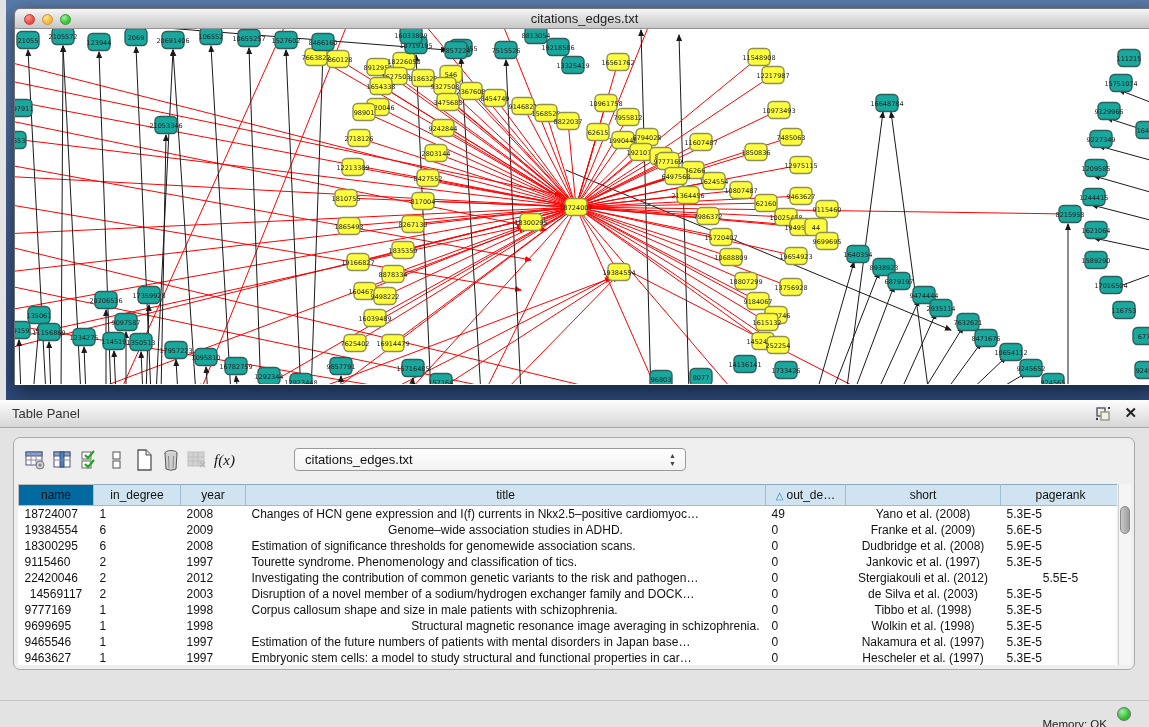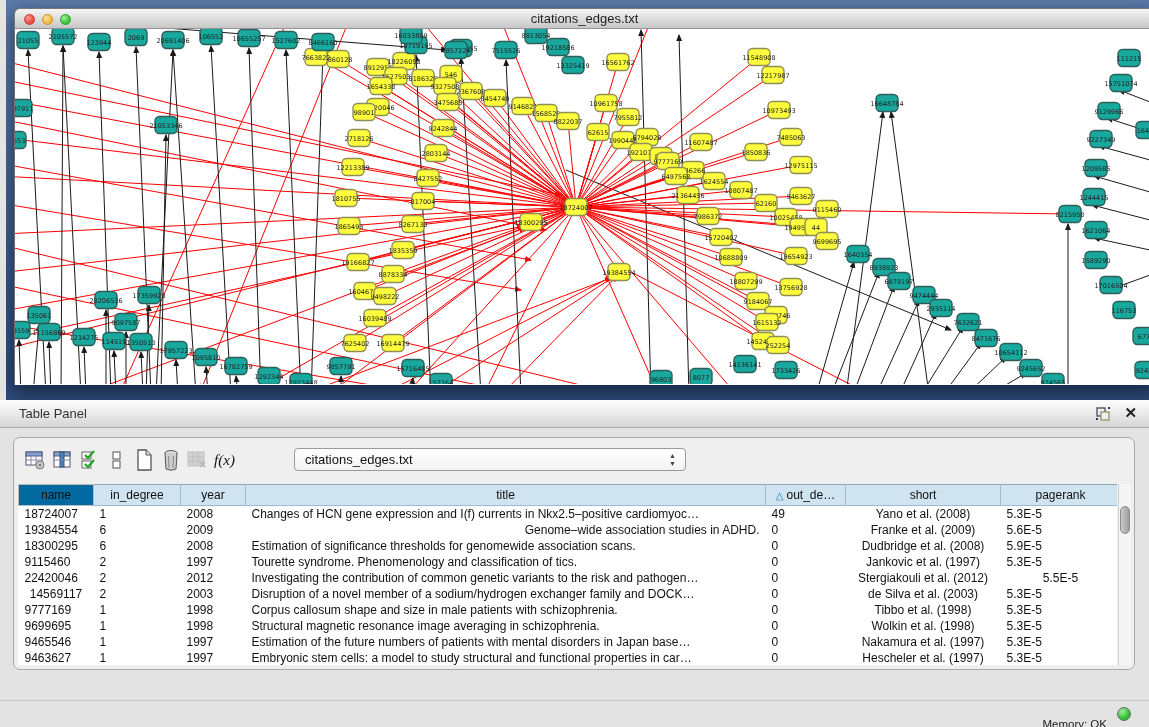--- a/index.html
+++ b/index.html
@@ -19,21 +19,21 @@
   .tl.yellow { left:27px; background:radial-gradient(circle at 35% 30%, #ffe39a, #f5b93c 60%); border:1px solid #cf9427; }
   .tl.green  { left:45px; background:radial-gradient(circle at 35% 30%, #a9f0a2, #3dc43c 60%); border:1px solid #2e9e2d; }
   .win-title { display:block; text-align:center; font-size:13px; color:#1f1f1f; line-height:20px; }
   .canvas { position:absolute; top:21px; left:0; right:0; bottom:0; background:#ffffff;
             border-left:1px solid #6f6f6f; border-right:1px solid #6f6f6f; overflow:hidden; }
   .canvas svg { display:block; }
 
   
   .panel-header { position:absolute; top:400px; left:0; width:1149px; height:28px;
                   background:linear-gradient(#fdfdfd, #d6d6d6); border-bottom:1px solid #aaa; }
-  .panel-header .ph-title { position:absolute; left:19px; top:0; line-height:27px; font-size:13px; color:#333; }
+  .panel-header .ph-title { position:absolute; left:12px; top:0; line-height:27px; font-size:13px; color:#333; }
   .ph-float { position:absolute; right:38px; top:6px; width:16px; height:16px; cursor:pointer; }
   .ph-close { position:absolute; right:12px; top:4px; font-size:15px; font-weight:bold; color:#222; cursor:pointer; }
 
   
   .panel-body { position:absolute; top:428px; left:0; width:1149px; height:272px; background:#e3e3e3; }
   .inner-panel { position:absolute; left:13px; top:9px; width:1122px; height:233px;
                  background:#efefef; border:1px solid #a9a9a9; border-radius:7px; }
 
   .toolbar { position:absolute; left:8px; top:8px; height:28px; display:flex; align-items:center; }
   .tb-btn { width:27px; height:26px; border:none; background:transparent; display:flex;
@@ -944,21 +944,21 @@
                 <td style="text-align: left;">2008</td>
                 <td style="text-align: left;">Changes of HCN gene expression and I(f) currents in Nkx2.5–positive cardiomyoc…</td>
                 <td style="text-align: left;">49</td>
                 <td style="text-align: center;">Yano et al. (2008)</td>
                 <td style="text-align: left;">5.3E-5</td>
               </tr>
               <tr>
                 <td style="text-align: left;">19384554</td>
                 <td style="text-align: left;">6</td>
                 <td style="text-align: left;">2009</td>
-                <td style="text-align: right;">Genome–wide association studies in ADHD.</td>
+                <td style="text-align: center;">Genome–wide association studies in ADHD.</td>
                 <td style="text-align: left;">0</td>
                 <td style="text-align: center;">Franke et al. (2009)</td>
                 <td style="text-align: left;">5.6E-5</td>
               </tr>
               <tr>
                 <td style="text-align: left;">18300295</td>
                 <td style="text-align: left;">6</td>
                 <td style="text-align: left;">2008</td>
                 <td style="text-align: left;">Estimation of significance thresholds for genomewide association scans.</td>
                 <td style="text-align: left;">0</td>
@@ -998,21 +998,21 @@
                 <td style="text-align: left;">1998</td>
                 <td style="text-align: left;">Corpus callosum shape and size in male patients with schizophrenia.</td>
                 <td style="text-align: left;">0</td>
                 <td style="text-align: center;">Tibbo et al. (1998)</td>
                 <td style="text-align: left;">5.3E-5</td>
               </tr>
               <tr>
                 <td style="text-align: left;">9699695</td>
                 <td style="text-align: left;">1</td>
                 <td style="text-align: left;">1998</td>
-                <td style="text-align: left;">Structural magnetic resonance image averaging in schizophrenia.</td>
+                <td style="text-align: right;">Structural magnetic resonance image averaging in schizophrenia.</td>
                 <td style="text-align: left;">0</td>
                 <td style="text-align: center;">Wolkin et al. (1998)</td>
                 <td style="text-align: left;">5.3E-5</td>
               </tr>
               <tr>
                 <td style="text-align: left;">9465546</td>
                 <td style="text-align: left;">1</td>
                 <td style="text-align: left;">1997</td>
                 <td style="text-align: left;">Estimation of the future numbers of patients with mental disorders in Japan base…</td>
                 <td style="text-align: left;">0</td>

